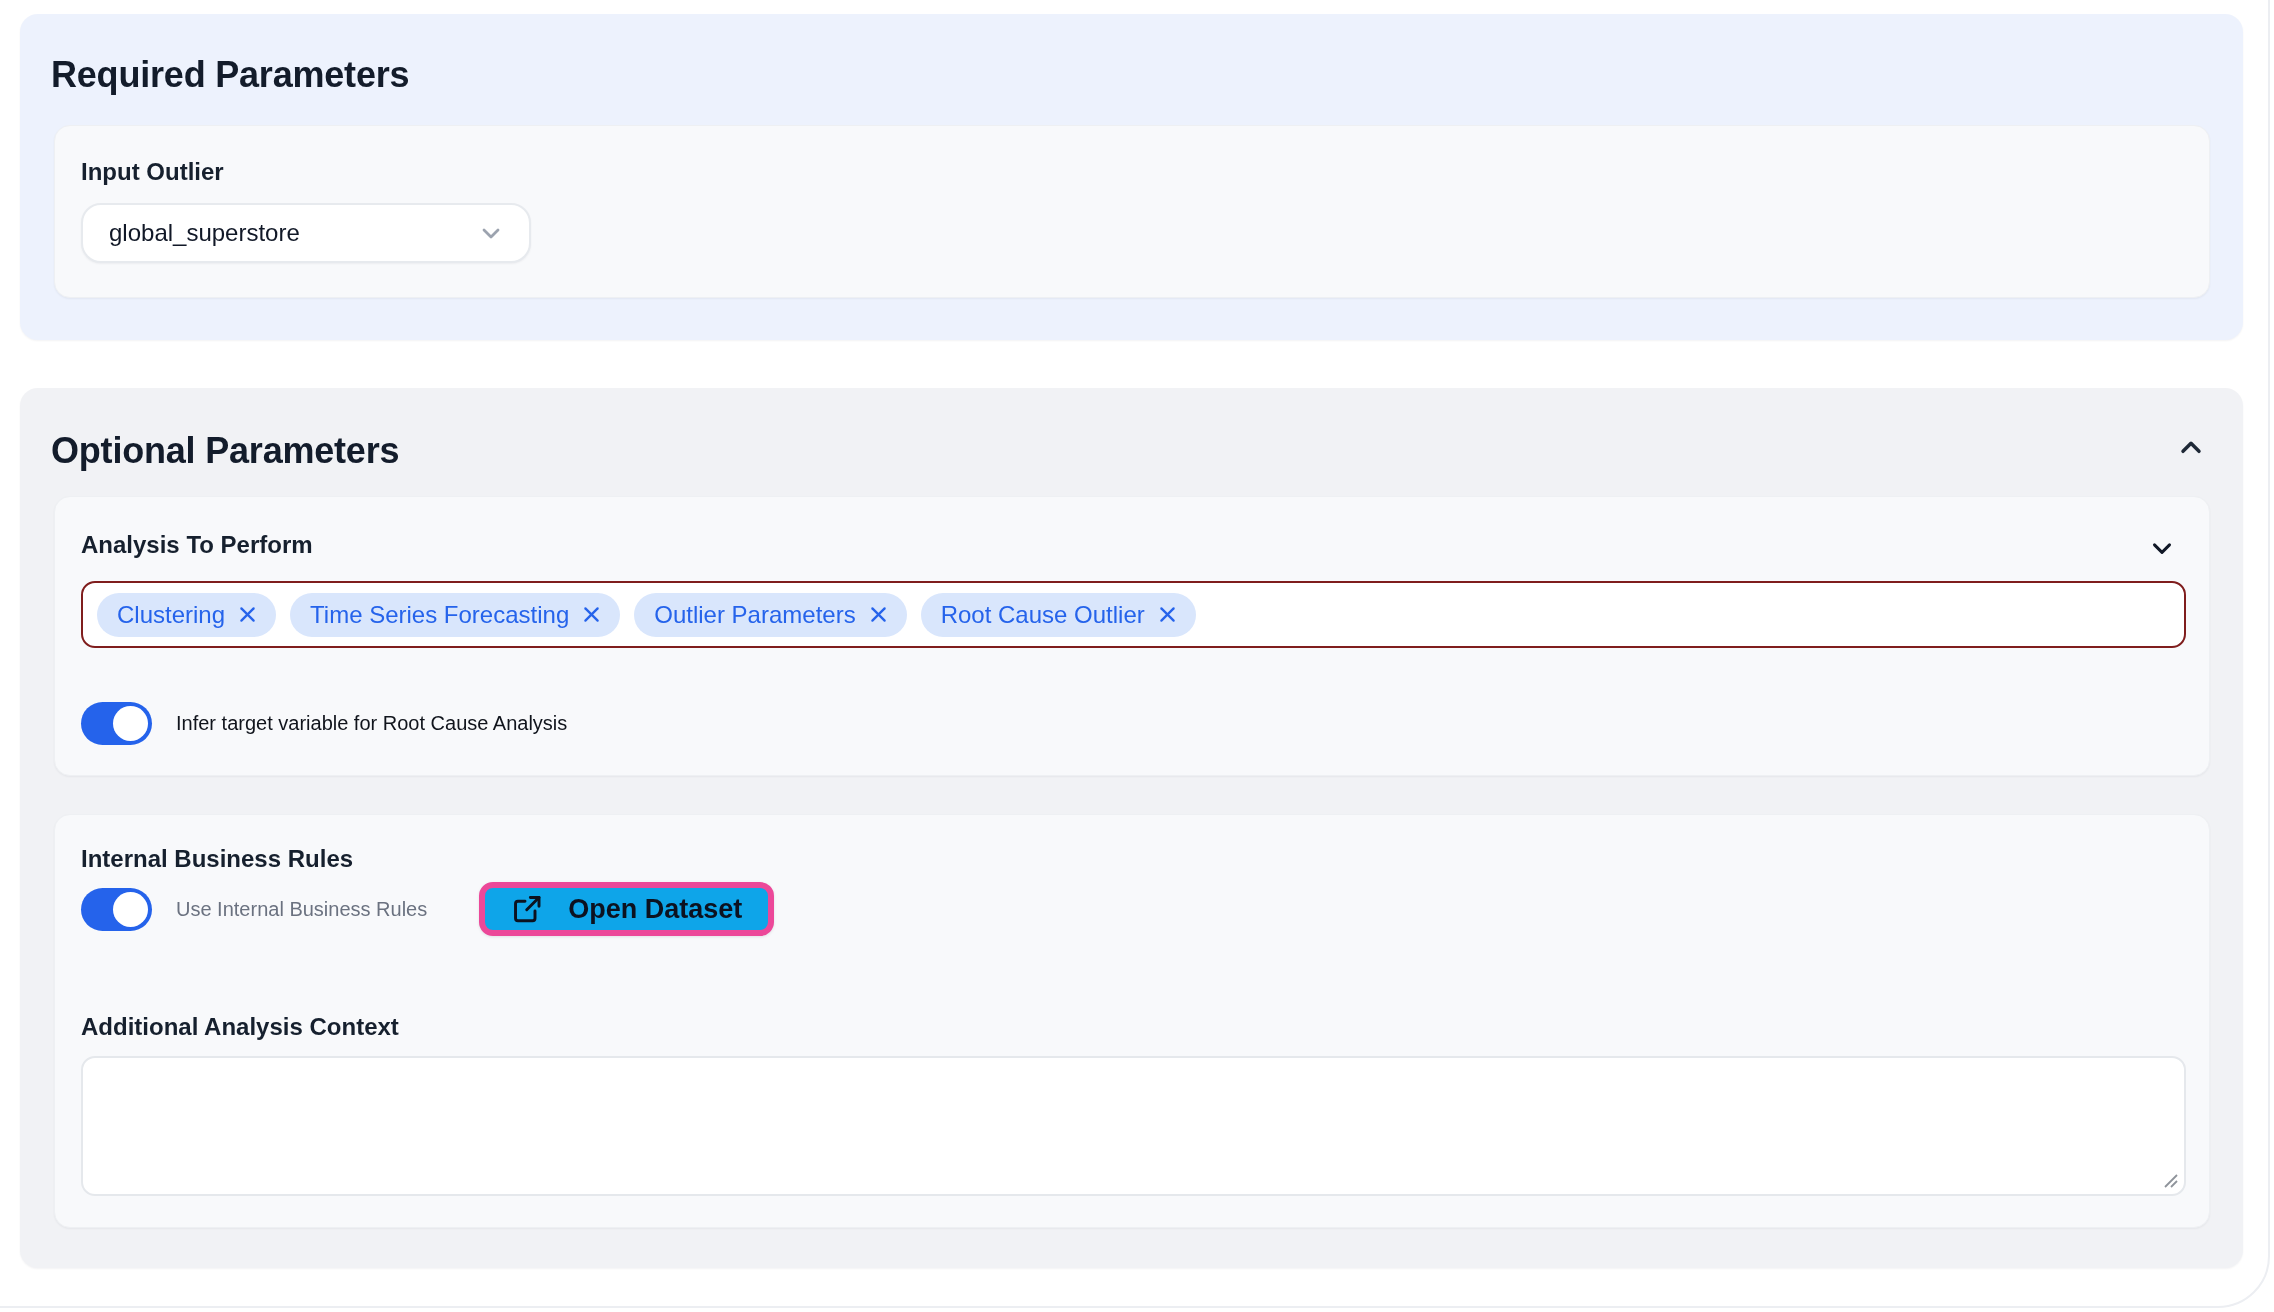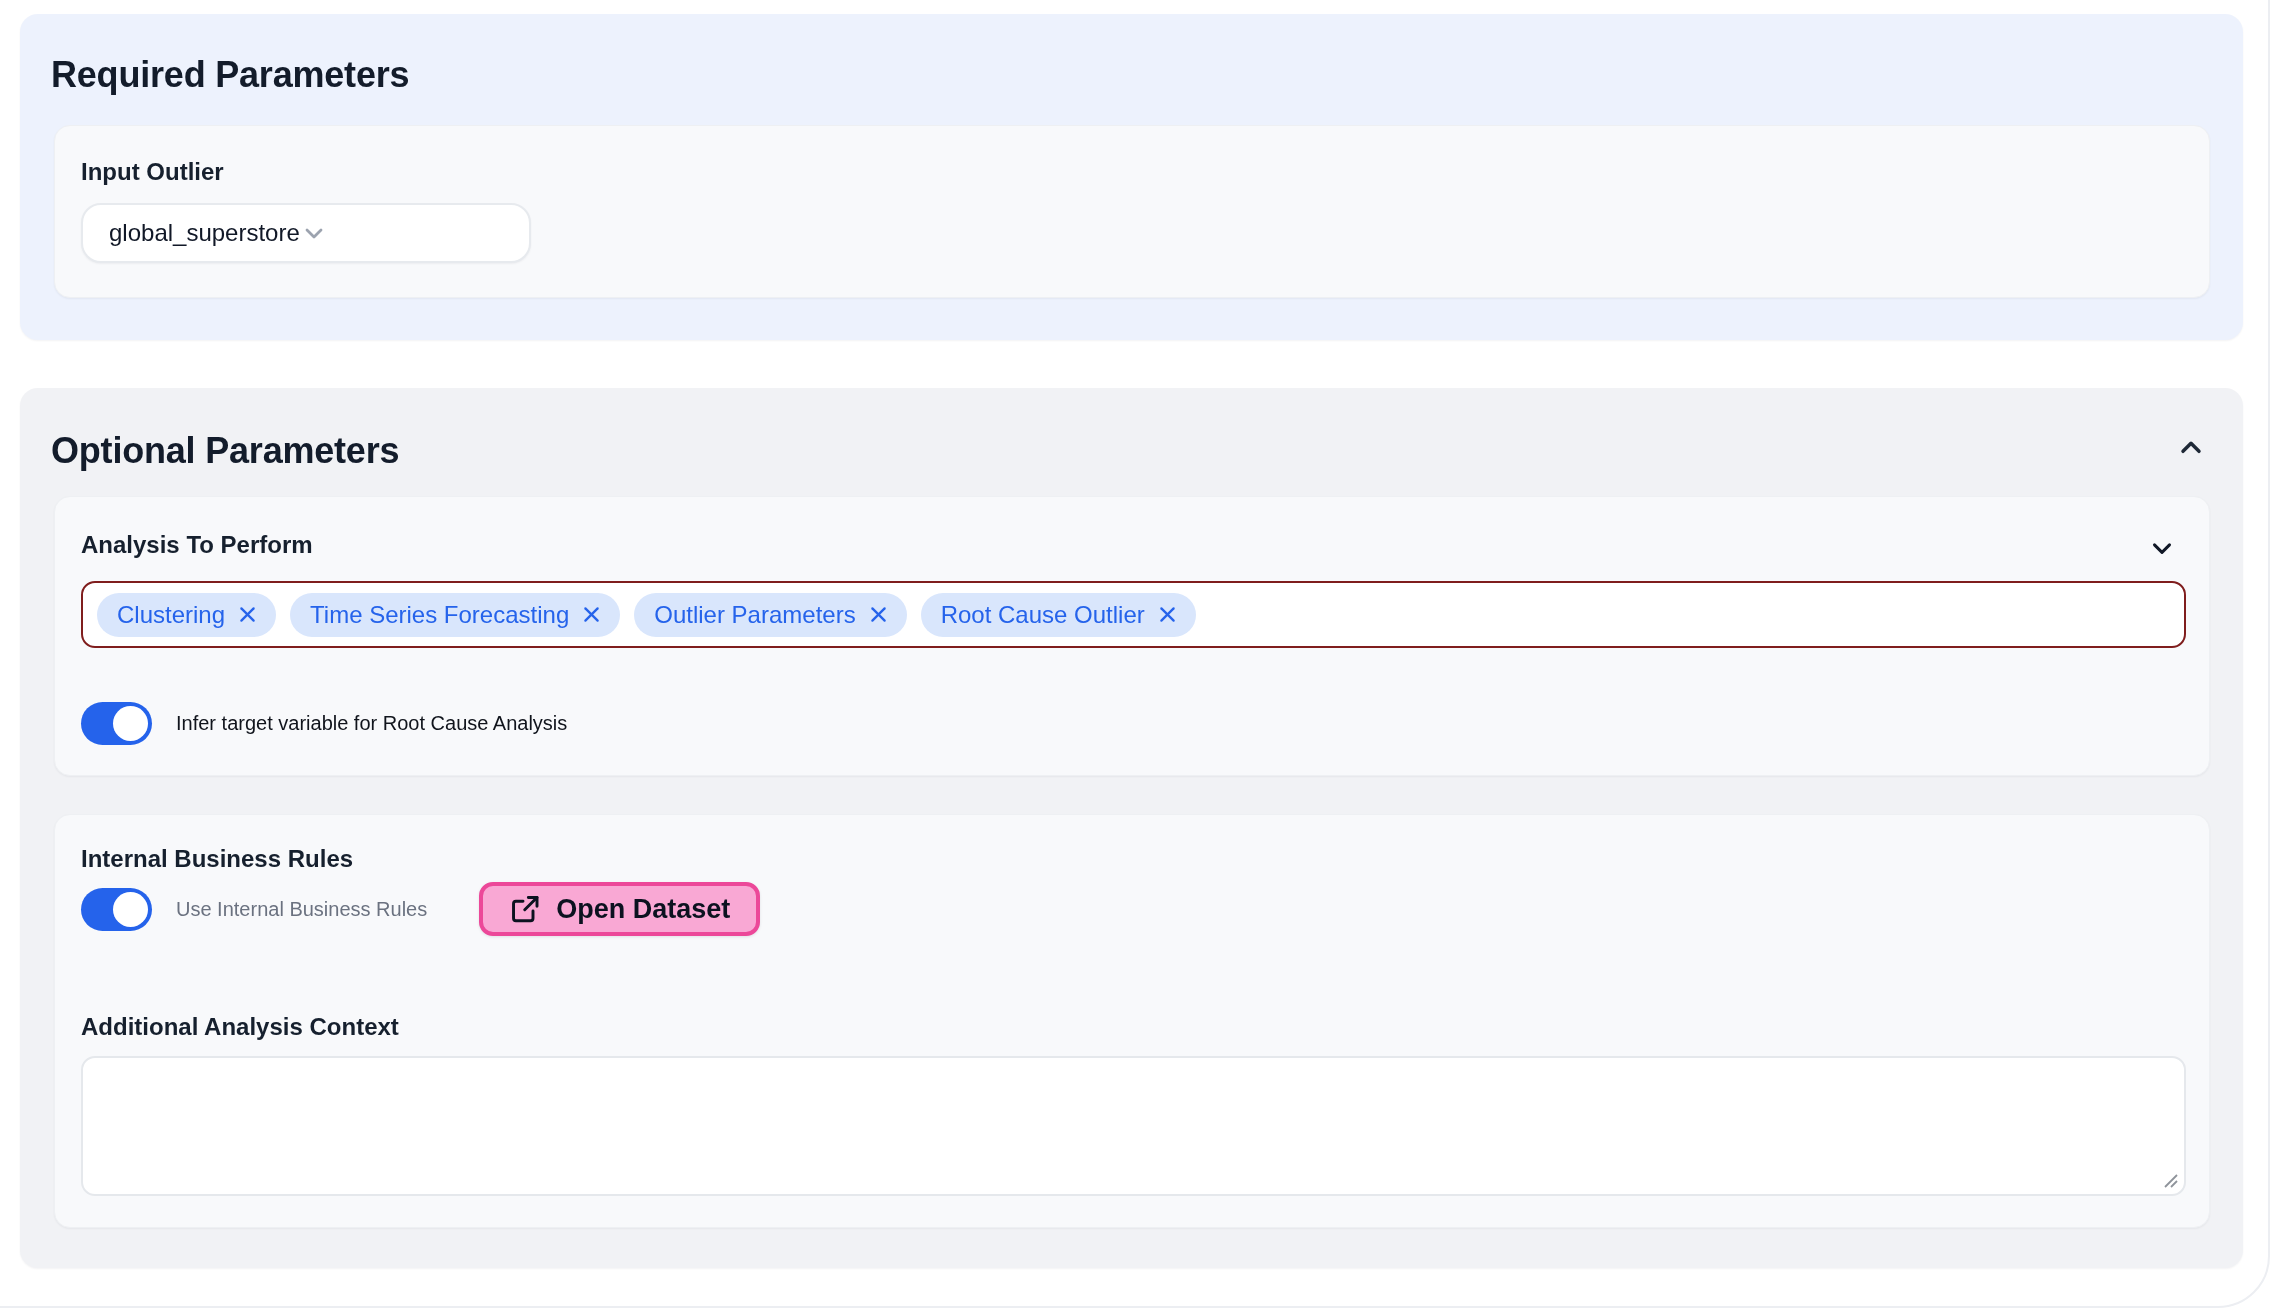--- a/index.html
+++ b/index.html
@@ -21,21 +21,21 @@
   .inner-card { position: absolute; left: 34px; width: 2156px; background: #f8f9fb;
     border: 1px solid #eef0f3; border-radius: 16px; box-shadow: 0 1px 2px rgba(16,24,40,.05); }
   .inner-required { top: 111px; height: 173px; }
   .inner-analysis { top: 108px; height: 280px; }
   .inner-rules { top: 426px; height: 414px; }
 
   .field-label { position: absolute; left: 26px; font-size: 24px; font-weight: 600; color: #16202e; }
 
   .select { position: absolute; left: 26px; top: 77px; width: 450px; height: 60px;
     background: #fff; border: 2px solid #e7eaee; border-radius: 20px;
-    display: flex; align-items: center; 
+    display: flex; align-items: center; justify-content: space-between;
     padding: 0 24px 0 26px; cursor: pointer; box-shadow: 0 1px 2px rgba(16,24,40,.05); }
   .select-value { font-size: 24px; color: #111827; }
 
   .hdr-chevron { position: absolute; cursor: pointer; }
 
   .tags-field { position: absolute; left: 26px; top: 84px; width: 2105px; height: 67px;
     background: #fff; border: 2px solid #7f1d1d; border-radius: 14px;
     display: flex; align-items: center; gap: 14px; padding: 0 14px; }
   .tag { display: inline-flex; align-items: center; gap: 12px; height: 44px;
     padding: 0 18px 0 20px; background: #d9e6fc; border-radius: 22px;
@@ -43,22 +43,22 @@
   .tag svg { cursor: pointer; }
 
   .toggle-row { position: absolute; display: flex; align-items: center; }
   .toggle { position: relative; width: 71px; height: 43px; border-radius: 22px;
     background: #2563eb; flex: 0 0 auto; cursor: pointer; }
   .toggle .knob { position: absolute; top: 4px; right: 4px; width: 35px; height: 35px;
     border-radius: 50%; background: #fff; }
   .toggle-label { margin-left: 24px; font-size: 20px; color: #10141c; }
   .toggle-label.gray { color: #6b7280; }
 
-  .btn { display: inline-flex; align-items: center; gap: 15px; height: 54px;
-    padding: 0 26px; background: #f9a8d4; border: 4px solid #ec4899; border-radius: 14px;
+  .btn { display: inline-flex; align-items: center; gap: 25px; height: 54px;
+    padding: 0 26px; background: #0ea5e9; border: 6px solid #ec4899; border-radius: 14px;
     box-shadow: 0 1px 3px rgba(16,24,40,.10); cursor: pointer;
     font-size: 27px; font-weight: 600; color: #0c1220; }
 
   .textarea-wrap { position: absolute; left: 26px; top: 241px; width: 2105px; height: 140px; }
   textarea { width: 100%; height: 100%; background: #fff; border: 2px solid #e5e8ec;
     border-radius: 14px; resize: none; font-family: "Liberation Sans", sans-serif;
     font-size: 24px; padding: 16px 20px; color: #111827; outline: none; }
   .resize-grip { position: absolute; right: 5px; bottom: 5px; pointer-events: none; }
 </style>
 </head>

